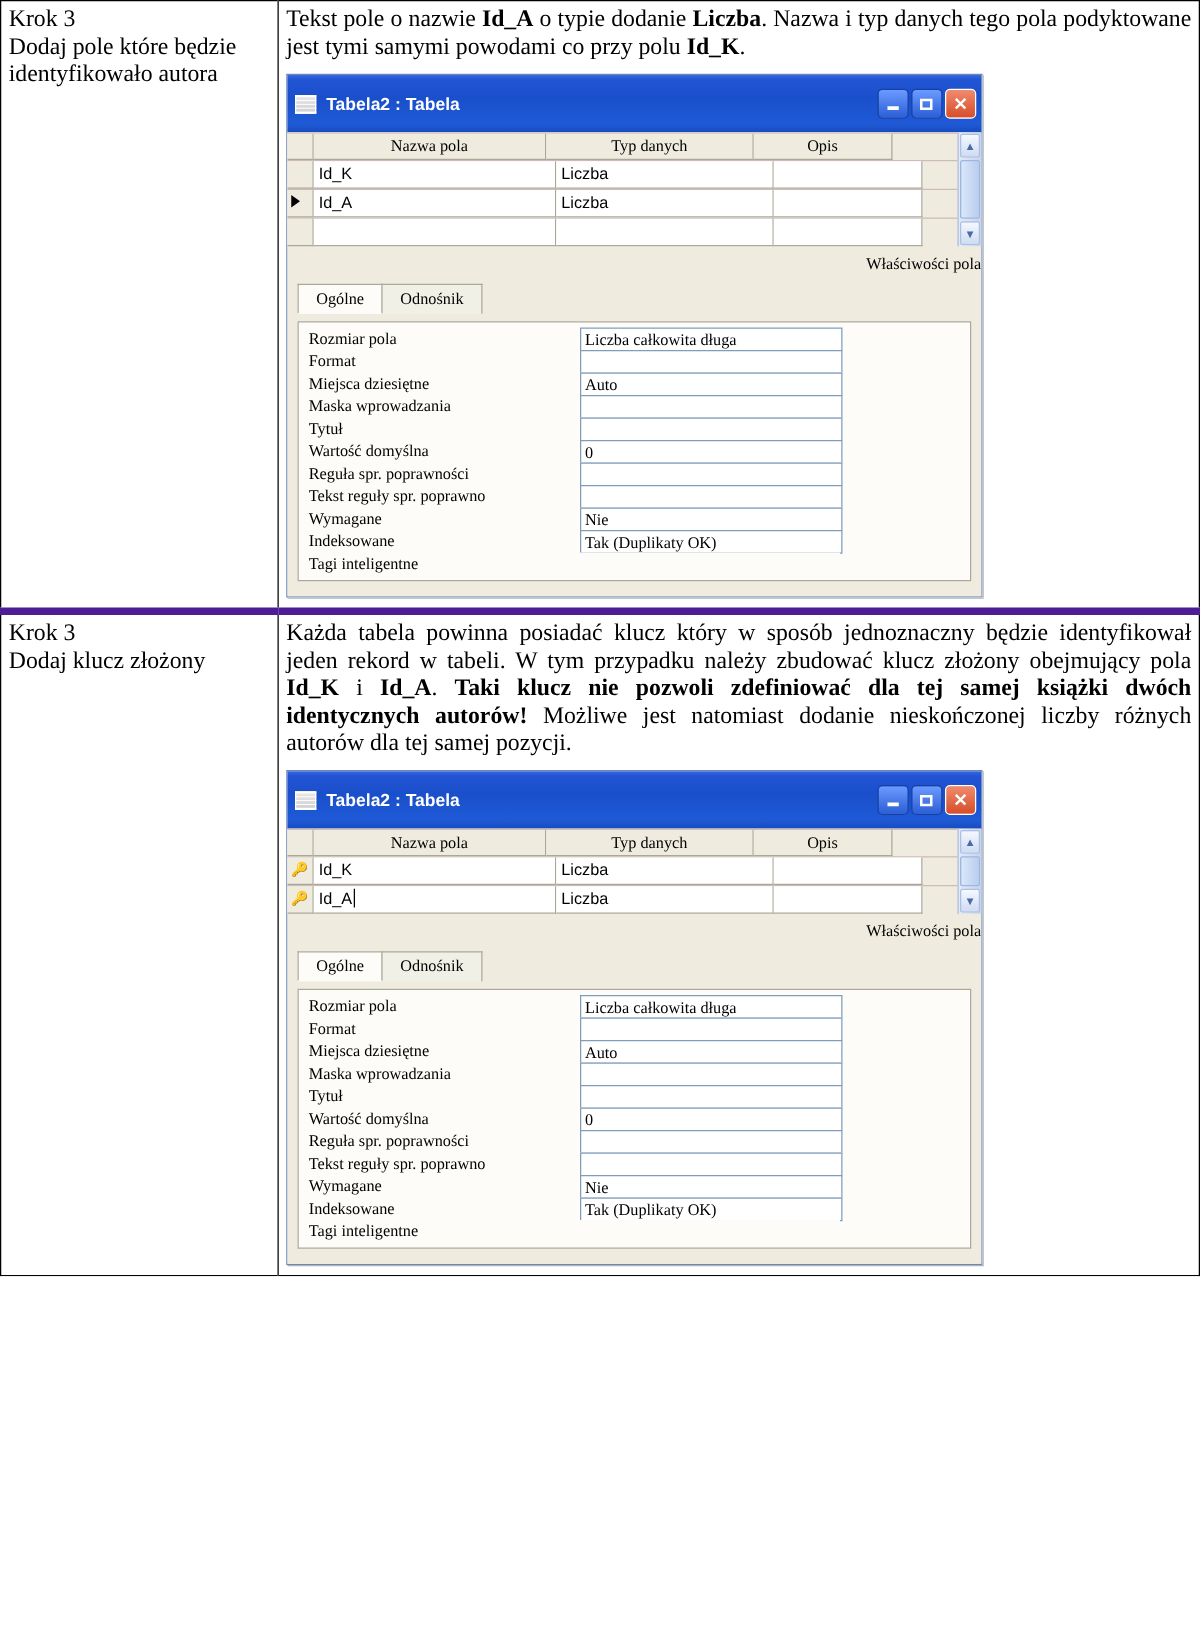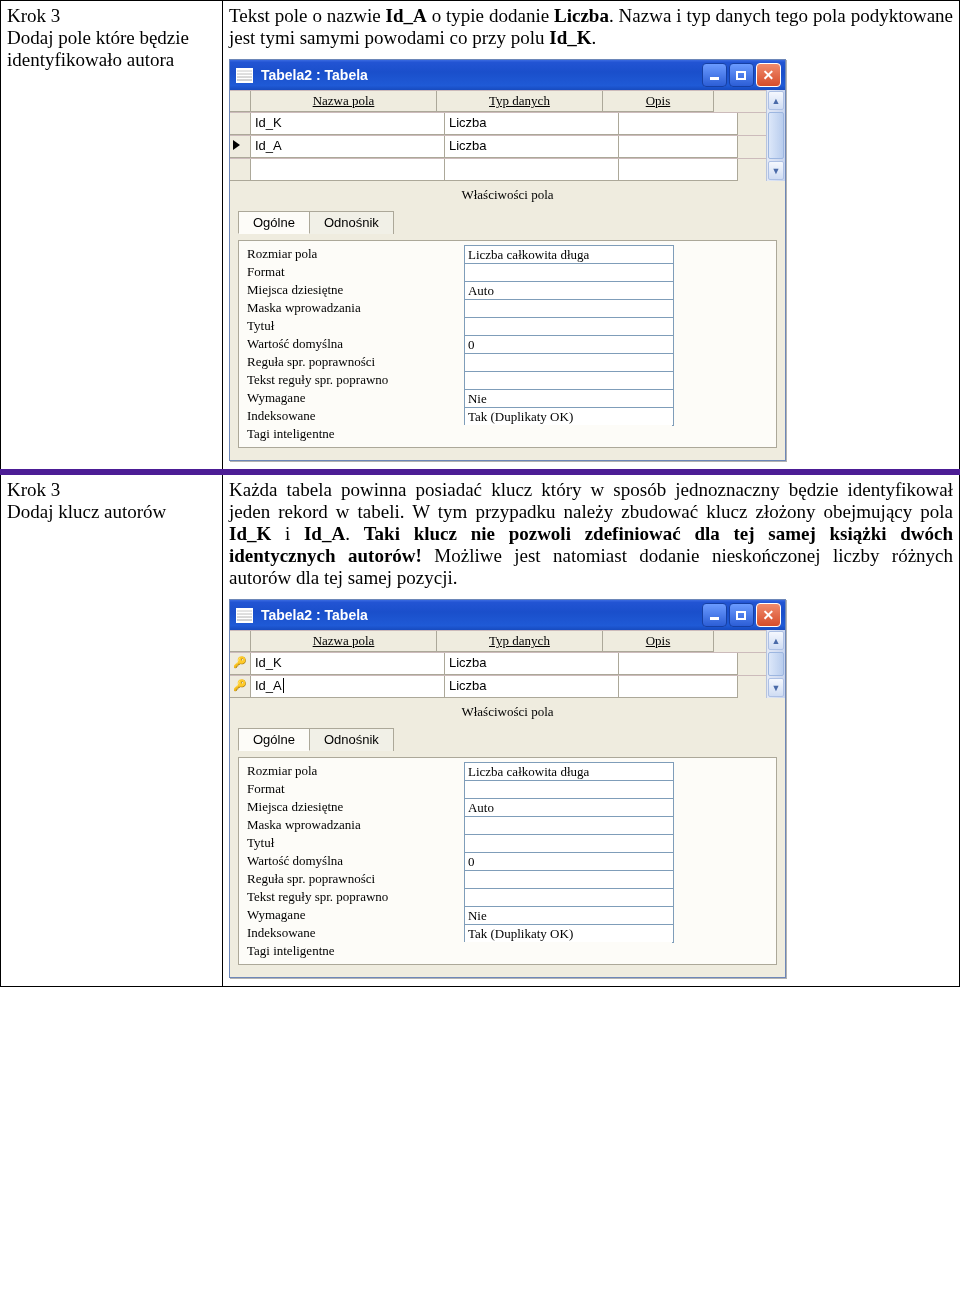--- a/index.html
+++ b/index.html
@@ -6,52 +6,52 @@
   .page{width:960px;border:1px solid #000;border-collapse:collapse}
   .page td{vertical-align:top;padding:4px 6px}
   .left{width:218px;border-right:1px solid #000}
   .right{width:740px}
   .tr-sep td{border-top:6px solid #4c1d95}
   .just{text-align:justify}
   b{font-weight:bold}
 
   
   .win{width:555px;margin:10px 0 4px 0;border:1px solid #6d87b8;font-family:Tahoma,Arial,sans-serif;font-size:13px;color:#000;box-shadow:1px 1px 0 rgba(0,0,0,.3)}
-  .title{display:flex;align-items:center;height:30px;background:linear-gradient(#3a6ae0 0%,#2254d3 8%,#1a4fcb 40%,#1f5ad6 85%,#174bbf 100%);color:#fff;padding:0 4px 0 6px}
+  .title{display:flex;align-items:center;height:46px;background:linear-gradient(#3a6ae0 0%,#2254d3 8%,#1a4fcb 40%,#1f5ad6 85%,#174bbf 100%);color:#fff;padding:0 4px 0 6px}
   .title-text{flex:1;font-weight:bold;font-size:14px;padding-left:2px}
   .tic{width:15px;height:13px;display:inline-block;margin-right:6px;
        background-image:repeating-linear-gradient(to bottom,#fff 0 1px,transparent 1px 3px),linear-gradient(#e8e8e8,#cfcfcf);
        border:1px solid #fff}
   .btns{display:flex;gap:2px}
   .wbtn{width:23px;height:22px;border-radius:4px;display:flex;align-items:center;justify-content:center;color:#fff;font-size:13px;font-weight:bold}
   .bblue{background:linear-gradient(#6b9bff,#2c5ed6);border:1px solid #1640a4}
   .bred{background:linear-gradient(#f08b6d,#d64d2a);border:1px solid #fff}
   .min::before{content:"";width:9px;height:3px;background:#fff;display:block;margin-top:7px}
   .max::before{content:"";width:10px;height:9px;border:2px solid #fff;display:block;box-sizing:border-box}
   .x::before{content:"✕";font-size:14px}
 
   .body{background:#efecdf;padding:0 0 12px 0}
   .grid{display:flex;border-top:1px solid #cbb;background:#efecdf}
   .sel{width:20px;border-right:1px solid #aca899;border-bottom:1px solid #aca899;background:#efecdf}
   .col{border-right:1px solid #aca899;border-bottom:1px solid #aca899;background:#efecdf}
   .hdr .col,.hdr .sel{background:#efecdf;text-align:center;font-family:Tahoma;padding:2px 0}
-  .hdr .col span{text-decoration:underline}
+  .hdr .col span{}
   .row .col{background:#fff;padding:2px 4px;height:17px;font-size:13px}
   .row .sel{height:21px}
   .cname{width:185px}.ctype{width:165px}.copis{width:110px}
   .vscroll{width:18px;background:linear-gradient(to right,#e3e9f6,#c7d4ee);border-left:1px solid #b7c4de;display:flex;flex-direction:column}
   .vsbtn{height:17px;background:linear-gradient(#f5f8fe,#cfdcf3);border:1px solid #adc0e4;border-radius:2px;margin:1px;display:flex;align-items:center;justify-content:center;color:#4a6aa8;font-size:9px}
   .vthumb{flex:1;margin:1px;background:linear-gradient(to right,#dce7f9,#b9cdee);border:1px solid #9db6e0;border-radius:2px}
   .gridwrap{display:flex}
   .gridmain{flex:1}
 
-  .proplabel{text-align:center;font-family:Tahoma;font-size:13px;padding:6px 0 8px 0}
+  .proplabel{text-align:right;font-family:Tahoma;font-size:13px;padding:6px 0 8px 0}
 
   .tabs{display:flex;margin-left:8px}
-  .tab{padding:3px 14px;border:1px solid #aca899;border-bottom:none;background:#f1f0e7;font-family:Liberation Sans, sans-serif;font-size:13px;margin-right:-1px}
+  .tab{padding:3px 14px;border:1px solid #aca899;border-bottom:none;background:#f1f0e7;font-family:Liberation Serif, serif;font-size:13px;margin-right:-1px}
   .tab.active{background:#fdfcf8;border-bottom:1px solid #fdfcf8;position:relative;z-index:2}
   .propbox{margin:6px 8px 0 8px;border:1px solid #aca899;background:#fdfcf8;padding:4px 6px 4px 6px}
   .prow{display:flex;align-items:stretch}
   .plab{width:215px;font-family:Tahoma;font-size:13px;padding:1px 2px}
   .pval{width:202px;border:1px solid #7f9db9;background:#fff;font-family:Tahoma;font-size:13px;padding:0 3px;height:17px;line-height:17px;margin-bottom:-1px}
   .prow+ .prow .pval{border-top:1px solid #7f9db9}
   .prow.noval .pval{background:#fdfcf8;border:none}
 
   .caret{display:inline-block;width:0;height:0;border-top:5px solid transparent;border-bottom:5px solid transparent;border-left:7px solid #000;margin:4px 0 0 3px}
   .key{font-size:11px;display:block;text-align:center;margin-top:3px}
@@ -171,21 +171,21 @@
                 </div>
               </div>
             </div>
           </div>
     </td>
   </tr>
 
   <tr class="tr-sep">
     <td class="left">
       <div>Krok 3</div>
-      <div>Dodaj klucz autorów</div>
+      <div>Dodaj klucz złożony</div>
     </td>
     <td class="right">
       <div class="just">
         <span>Każda tabela powinna posiadać klucz który w sposób jednoznaczny będzie identyfikował jeden rekord w tabeli. W tym przypadku należy zbudować klucz złożony obejmujący pola </span><b>Id_K</b><span> i </span><b>Id_A</b><span>. </span><b>Taki klucz nie pozwoli zdefiniować dla tej samej książki dwóch identycznych autorów!</b><span> Możliwe jest natomiast dodanie nieskończonej liczby różnych autorów dla tej samej pozycji.</span>
       </div>
       <div id="winB">
             <div class="win">
               <div class="title">
                 <span class="tic"></span>
                 <span class="title-text">Tabela2 : Tabela</span>

